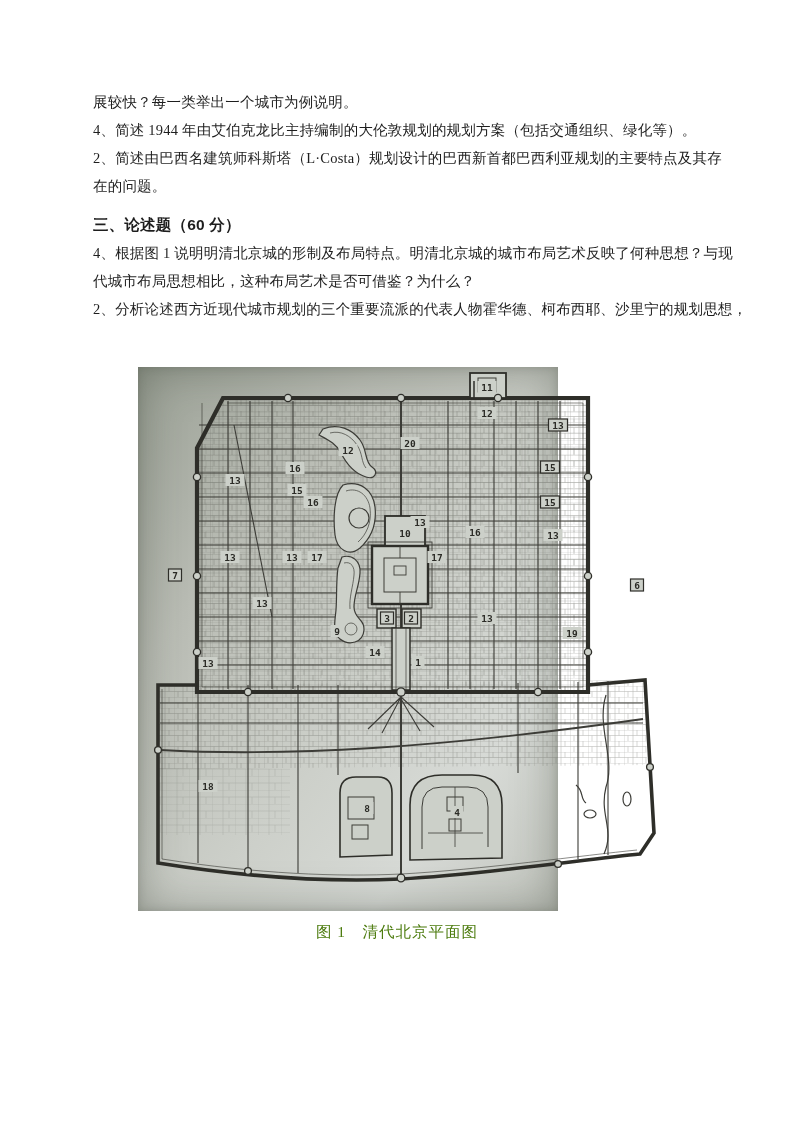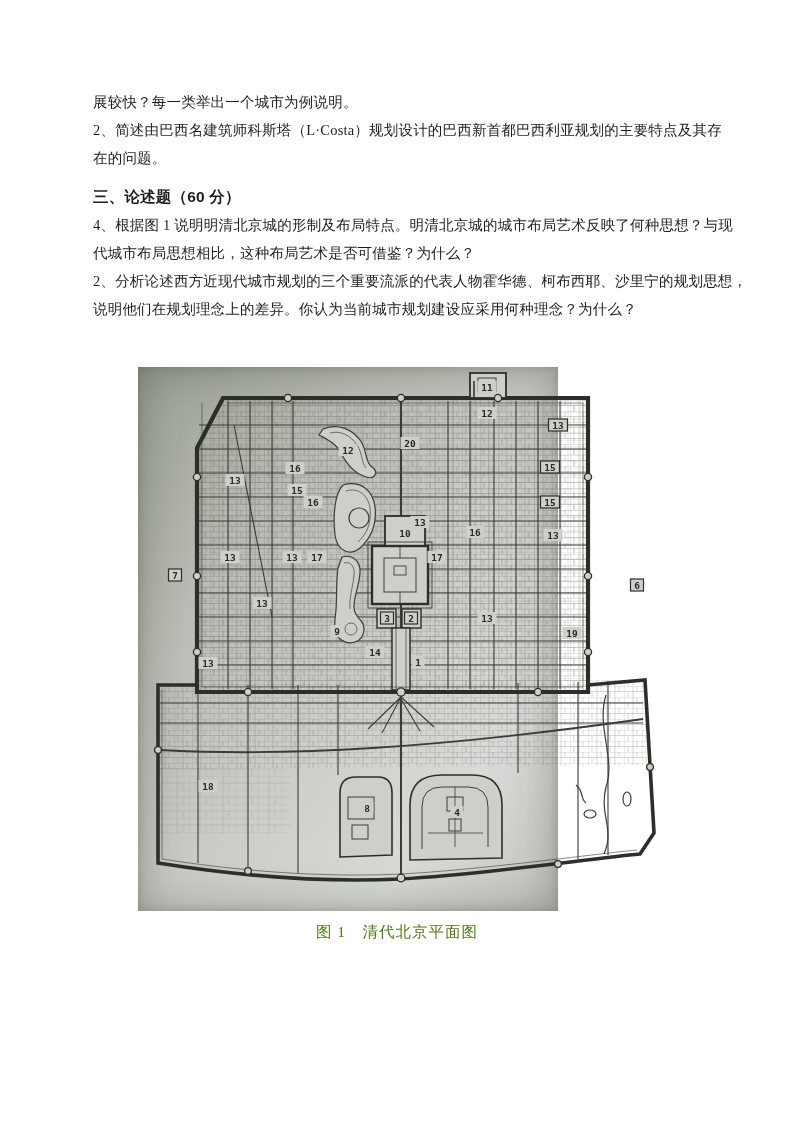--- a/index.html
+++ b/index.html
@@ -34,27 +34,27 @@
   .wall { stroke:#2e2e29; fill:none; }
   .paper{ fill:#ccd0c9; }
 </style>
 </head>
 <body>
 
 <div class="page">
 
   <div class="doc-text">
     <div class="doc-line">展较快？每一类举出一个城市为例说明。</div>
+    <div class="doc-line">4、简述 1944 年由艾伯克龙比主持编制的大伦敦规划的规划方案（包括交通组织、绿化等）。</div>
     <div class="doc-line">2、简述由巴西名建筑师科斯塔（L·Costa）规划设计的巴西新首都巴西利亚规划的主要特点及其存</div>
     <div class="doc-line">在的问题。</div>
     <div class="doc-heading">三、论述题（60 分）</div>
     <div class="doc-line">4、根据图 1 说明明清北京城的形制及布局特点。明清北京城的城市布局艺术反映了何种思想？与现</div>
     <div class="doc-line">代城市布局思想相比，这种布局艺术是否可借鉴？为什么？</div>
     <div class="doc-line">2、分析论述西方近现代城市规划的三个重要流派的代表人物霍华德、柯布西耶、沙里宁的规划思想，</div>
-    <div class="doc-line">说明他们在规划理念上的差异。你认为当前城市规划建设应采用何种理念？为什么？</div>
   </div>
 
   <div class="scan">
     <svg viewBox="0 0 524 544" xmlns="http://www.w3.org/2000/svg">
       <defs>
         <pattern id="hutong" width="18" height="11" patternUnits="userSpaceOnUse">
           <path d="M0 0H18 M0 0V11 M9 0V11 M0 5.5H18 M4 5.5V11 M13 0V5.5" stroke="#595c54" stroke-width="0.55" fill="none"></path>
         </pattern>
         <pattern id="hutong2" width="23" height="14" patternUnits="userSpaceOnUse" patternTransform="translate(5 3)">
           <path d="M0 0H23 M0 0V14 M11 0V14 M0 7H23 M17 7V14" stroke="#60635a" stroke-width="0.5" fill="none"></path>

